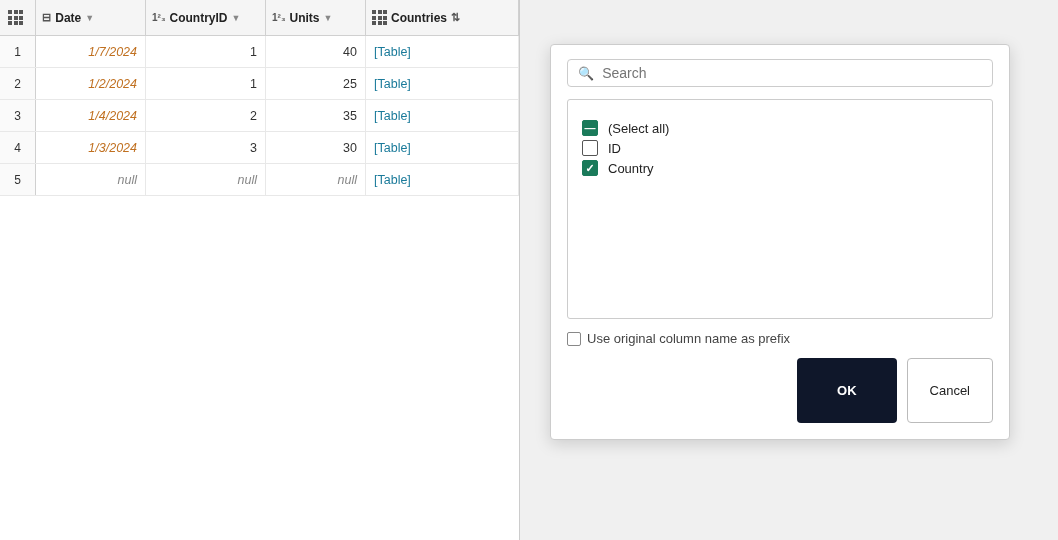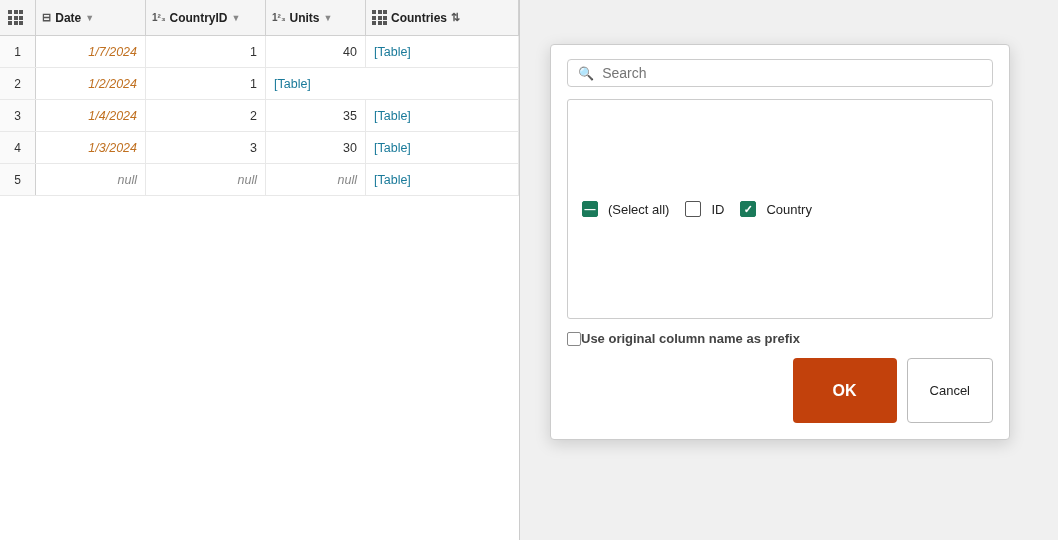--- a/index.html
+++ b/index.html
@@ -186,22 +186,22 @@
       color: #888;
       font-size: 13px;
     }
 
     
     .checkbox-list {
       border: 1px solid #ccc;
       border-radius: 3px;
       padding: 20px 14px;
       display: flex;
-      flex-direction: row;
-      gap: 16px;
+      flex-direction: column;
+      gap: 4px;
       min-height: 220px;
     }
 
     .checkbox-item {
       display: flex;
       align-items: center;
       gap: 10px;
       cursor: pointer;
     }
 
@@ -250,22 +250,21 @@
     }
 
     .cb.unchecked {
       background: #fff;
     }
 
     
     .prefix-row {
       display: flex;
       align-items: center;
-      gap: 0;
-      font-weight: bold;
+      gap: 6px;
     }
 
     .prefix-row label {
       font-size: 13px;
       color: #444;
     }
 
     .cb-small {
       width: 14px;
       height: 14px;
@@ -276,26 +275,26 @@
     }
 
     
     .button-row {
       display: flex;
       justify-content: flex-end;
       gap: 10px;
     }
 
     .btn-ok {
-      background: #c2410c;
+      background: #0f172a;
       color: #fff;
       border: none;
       border-radius: 4px;
       padding: 8px 40px;
-      font-size: 16px;
+      font-size: 13px;
       font-weight: 600;
       cursor: pointer;
     }
 
     .btn-cancel {
       background: #fff;
       color: #222;
       border: 1.5px solid #bbb;
       border-radius: 4px;
       padding: 24px 22px;
@@ -396,20 +395,23 @@
       <div class="table-row">
         <div class="cell cell-rownum">
             <span>2</span>
           </div>
         <div class="cell cell-date">
             <span>1/2/2024</span>
           </div>
         <div class="cell cell-countryid">
             <span>1</span>
           </div>
+        <div class="cell cell-units">
+            <span>25</span>
+          </div>
         <div class="cell cell-countries">
             <span>[Table]</span>
           </div>
       </div>
 
       <div class="table-row">
         <div class="cell cell-rownum">
             <span>3</span>
           </div>
         <div class="cell cell-date">

